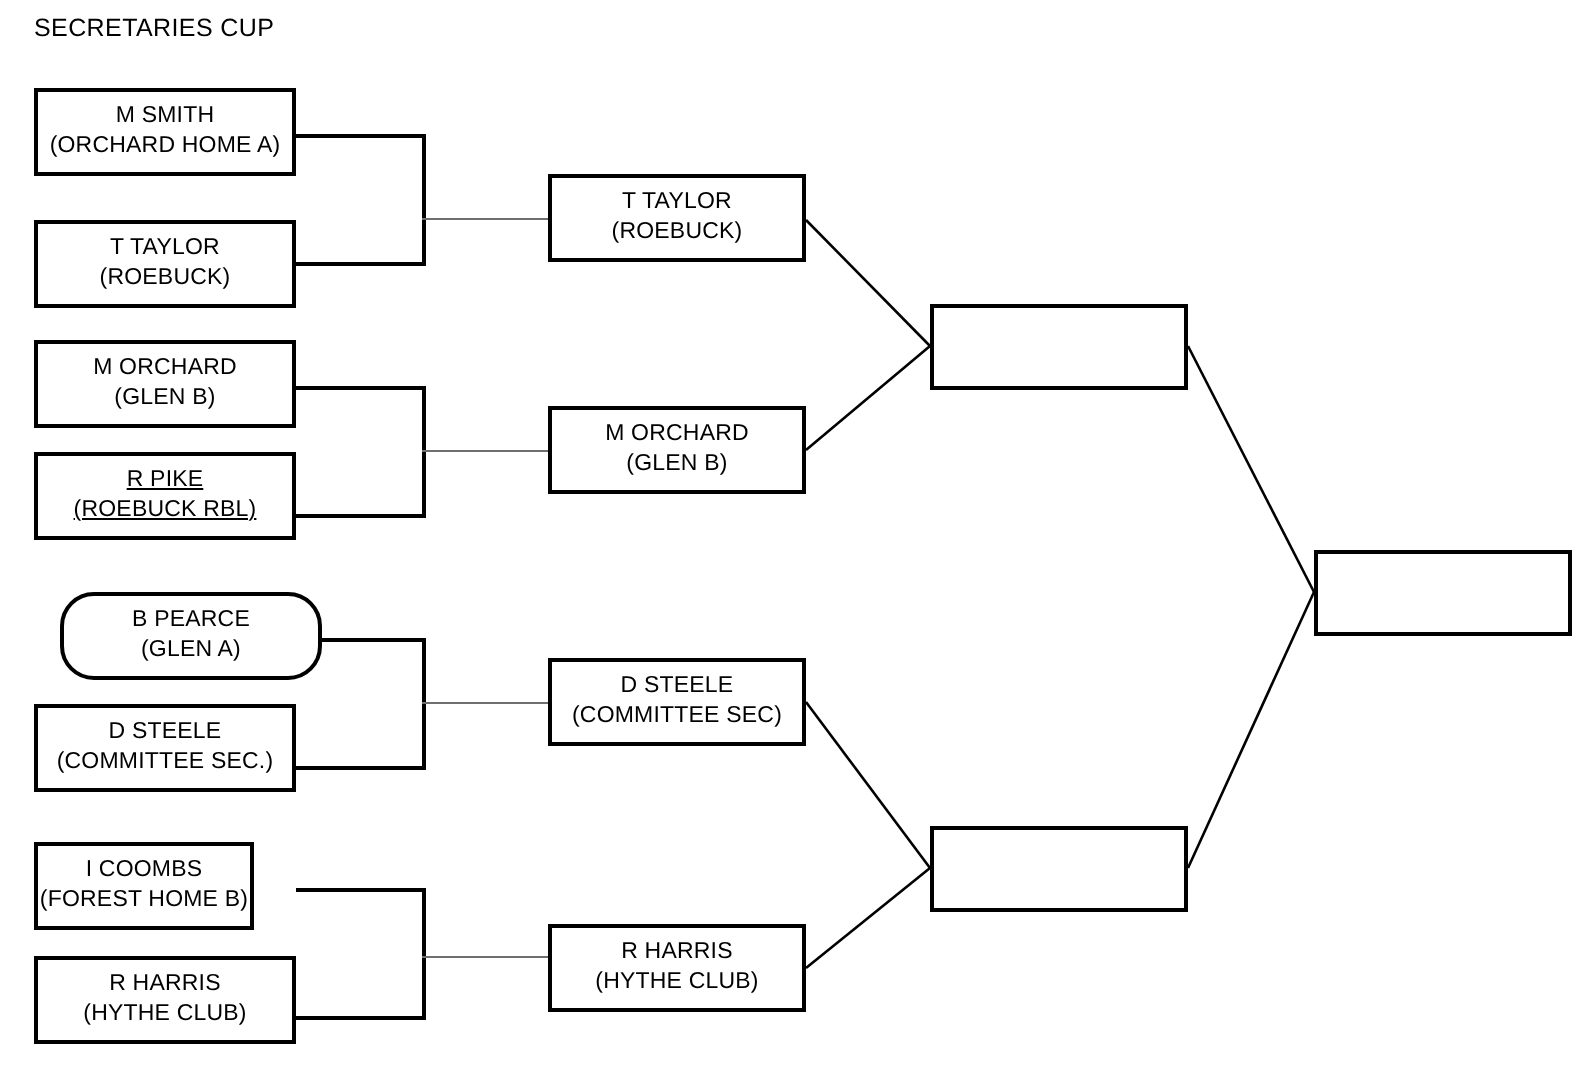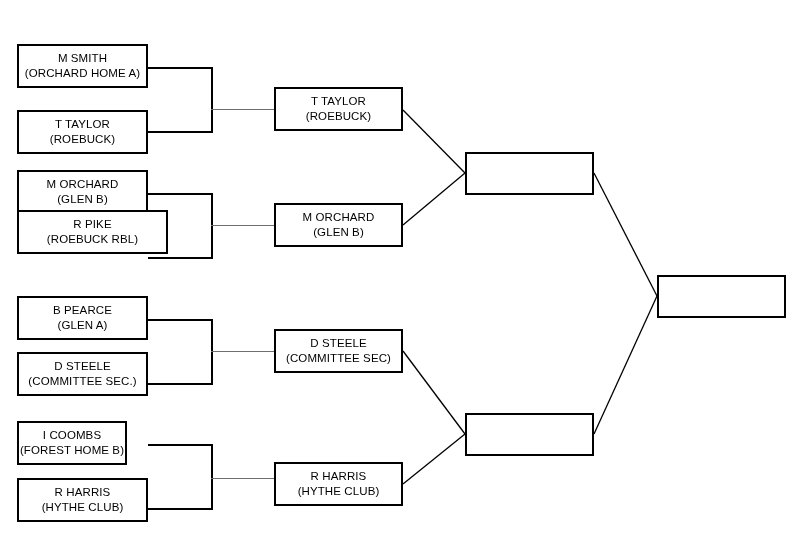--- a/index.html
+++ b/index.html
@@ -81,42 +81,43 @@
     height: 536px;
     z-index: 2;
     pointer-events: none;
   }
 </style>
 </head>
 <body>
 
 <div id="bracket-root">
 
+  <div id="title">SECRETARIES CUP</div>
 
   <div class="match-box" style="left:17px; top:44px; width:131px; height:44px;">
     <span class="player-name">M SMITH</span>
     <span class="player-club">(ORCHARD HOME A)</span>
   </div>
 
   <div class="match-box" style="left:17px; top:110px; width:131px; height:44px;">
     <span class="player-name">T TAYLOR</span>
     <span class="player-club">(ROEBUCK)</span>
   </div>
 
   <div class="match-box" style="left:17px; top:170px; width:131px; height:44px;">
     <span class="player-name">M ORCHARD</span>
     <span class="player-club">(GLEN B)</span>
   </div>
 
-  <div class="match-box" style="left:17px; top:210px; width:151px; height:44px;">
+  <div class="match-box" style="left:17px; top:226px; width:131px; height:44px;text-decoration:underline;">
     <span class="player-name">R PIKE</span>
     <span class="player-club">(ROEBUCK RBL)</span>
   </div>
 
-  <div class="match-box" style="left:17px; top:296px; width:131px; height:44px;">
+  <div class="match-box" style="left:30px; top:296px; width:131px; height:44px;border-radius:17px;">
     <span class="player-name">B PEARCE</span>
     <span class="player-club">(GLEN A)</span>
   </div>
 
   <div class="match-box" style="left:17px; top:352px; width:131px; height:44px;">
     <span class="player-name">D STEELE</span>
     <span class="player-club">(COMMITTEE SEC.)</span>
   </div>
 
   <div class="match-box" style="left:17px; top:421px; width:110px; height:44px;">

